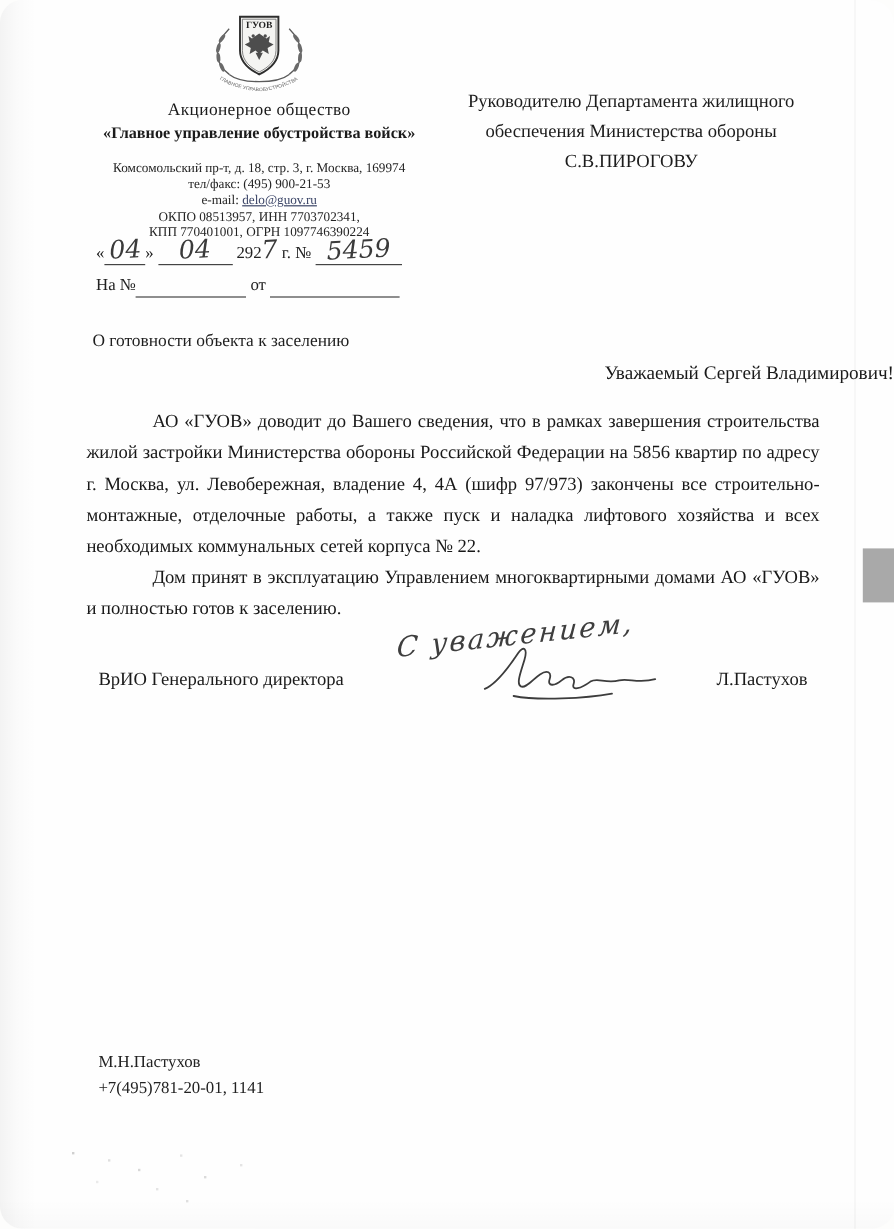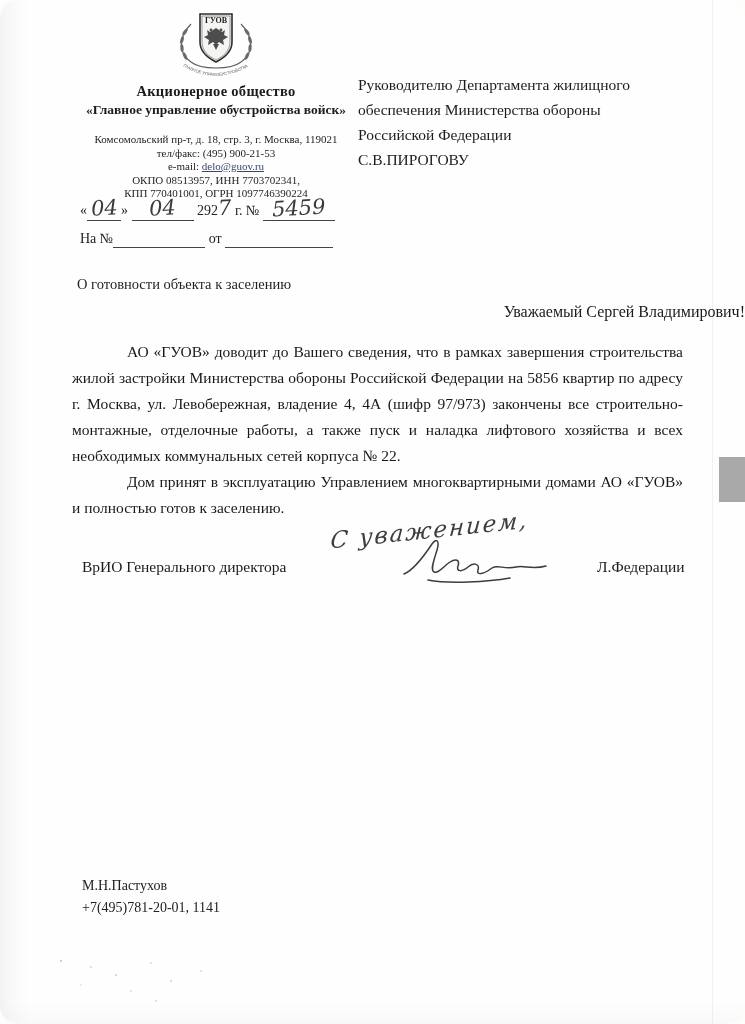--- a/index.html
+++ b/index.html
@@ -11,38 +11,38 @@
     background:
       linear-gradient(90deg, rgba(0,0,0,0.045) 0, rgba(0,0,0,0.015) 14px, rgba(0,0,0,0) 30px),
       linear-gradient(0deg, rgba(0,0,0,0.02) 0, rgba(0,0,0,0) 25px),
       #fefefe;
     border-radius: 19px;
   }
 
   
   .lh-left { position: absolute; left: 78px; top: 10px; width: 276px; text-align: center; }
   .logo-wrap { width: 110px; margin: 0 auto; }
-  .org-type { font-weight: bold; font-size: 14.5px; letter-spacing: 0.3px; margin-top: 3px; color: #1b1b1b; }
+  .org-type { font-weight: normal; font-size: 14.5px; letter-spacing: 0.3px; margin-top: 3px; color: #1b1b1b; }
   .org-name { font-weight: bold; font-size: 13.5px; margin-top: 2px; color: #1b1b1b; }
   .addr-block { margin-top: 15px; font-size: 11px; line-height: 13.5px; color: #242424; }
   .email-link { color: #3c4668; text-decoration: underline; }
 
   
   .date-line { position: absolute; left: 80px; top: 196px; width: 280px; font-size: 14px; color: #222; white-space: nowrap; }
   .hand { font-family: "DejaVu Serif", serif; font-style: italic; color: #3a3a3a; font-size: 21px; transform: rotate(-3deg); display: inline-block; }
   .blank { display: inline-block; border-bottom: 1px solid #444; text-align: center; vertical-align: baseline; }
   .b1 { width: 34px; }
   .b2 { width: 62px; }
   .b3 { width: 72px; }
   .ref-line { position: absolute; left: 80px; top: 231px; font-size: 14px; color: #222; white-space: nowrap; }
   .ref-blank1 { display: inline-block; width: 92px; border-bottom: 1px solid #444; }
   .ref-blank2 { display: inline-block; width: 108px; border-bottom: 1px solid #444; }
 
   
-  .recipient { position: absolute; left: 358px; top: 72px; width: 336px; font-size: 15.5px; line-height: 25px; color: #1c1c1c; }
+  .recipient { position: absolute; left: 358px; top: 72px; width: 336px; text-align: center; font-size: 15.5px; line-height: 25px; color: #1c1c1c; }
 
   
   .subject { position: absolute; left: 77px; top: 276px; font-size: 14.5px; color: #1e1e1e; text-align: right; }
   .salutation { position: absolute; left: 0; top: 303px; width: 745px; text-align: right; font-size: 16px; color: #1a1a1a; }
 
   
   .body-text { position: absolute; left: 72px; top: 339px; width: 611px; font-size: 15.5px; line-height: 26px; text-align: justify; color: #181818; }
   .body-text p { text-indent: 55px; }
 
   
@@ -111,21 +111,21 @@
           <textPath href="#arcL">ГЛАВНОЕ УПРАВЛЕНИЕ</textPath>
         </text>
         <text font-size="4.2" fill="#666" font-family="Liberation Sans, sans-serif">
           <textPath href="#arcR">ОБУСТРОЙСТВА ВОЙСК</textPath>
         </text>
       </svg>
     </div>
     <div class="org-type">Акционерное общество</div>
     <div class="org-name">«Главное управление обустройства войск»</div>
     <div class="addr-block">
-      <div>Комсомольский пр-т, д. 18, стр. 3, г. Москва, 119021</div>
+      <div>Комсомольский пр-т, д. 18, стр. 3, г. Москва, 169974</div>
       <div>тел/факс: (495) 900-21-53</div>
       <div><span>e-mail: </span><span class="email-link">delo@guov.ru</span></div>
       <div>ОКПО 08513957, ИНН 7703702341,</div>
       <div>КПП 770401001, ОГРН 1097746390224</div>
     </div>
   </div>
 
   <div class="date-line">
     <span>«</span><span class="blank b1"><span class="hand">04</span></span><span>»</span>
     <span class="blank b2"><span class="hand">04</span></span>
@@ -134,41 +134,40 @@
     <span class="blank b3"><span class="hand">5459</span></span>
   </div>
   <div class="ref-line">
     <span>На №</span><span class="ref-blank1">&nbsp;</span>
     <span>от</span> <span class="ref-blank2">&nbsp;</span>
   </div>
 
   <div class="recipient">
     <div>Руководителю Департамента жилищного</div>
     <div>обеспечения Министерства обороны</div>
-    <div>Российской Федерации</div>
     <div>С.В.ПИРОГОВУ</div>
   </div>
 
   <div class="subject">О готовности объекта к заселению</div>
   <div class="salutation">Уважаемый Сергей Владимирович!</div>
 
   <div class="body-text">
     <p>АО «ГУОВ» доводит до Вашего сведения, что в рамках завершения строительства жилой застройки Министерства обороны Российской Федерации на 5856 квартир по адресу г. Москва, ул. Левобережная, владение 4, 4А (шифр 97/973) закончены все строительно-монтажные, отделочные работы, а также пуск и наладка лифтового хозяйства и всех необходимых коммунальных сетей корпуса № 22.</p>
     <p>Дом принят в эксплуатацию Управлением многоквартирными домами АО «ГУОВ» и полностью готов к заселению.</p>
   </div>
 
   <div class="hand-note">С уважением,</div>
   <svg class="sig-svg" width="160" height="55" viewBox="0 0 160 55">
     <g stroke="#3c3c3c" stroke-width="1.5" fill="none" stroke-linecap="round">
       <path d="M6,40 C16,36 26,22 34,10 C38,4 42,6 39,16 C36,26 32,36 36,38 C40,40 46,32 52,28 C58,24 62,26 60,32 C58,38 64,38 70,33 C76,28 82,30 80,36 C78,42 86,40 94,34 C100,30 106,36 118,33 C126,31 134,36 148,32"></path>
       <path d="M30,46 C50,50 90,48 112,44"></path>
     </g>
   </svg>
   <div class="sig-title">ВрИО Генерального директора</div>
-  <div class="sig-name">Л.Федерации</div>
+  <div class="sig-name">Л.Пастухов</div>
 
   <div class="footer">
     <div>М.Н.Пастухов</div>
     <div>+7(495)781-20-01, 1141</div>
   </div>
 
   <div class="scan-vline"></div>
   <div class="artifact-tab"></div>
   <div class="speckles"></div>
 

